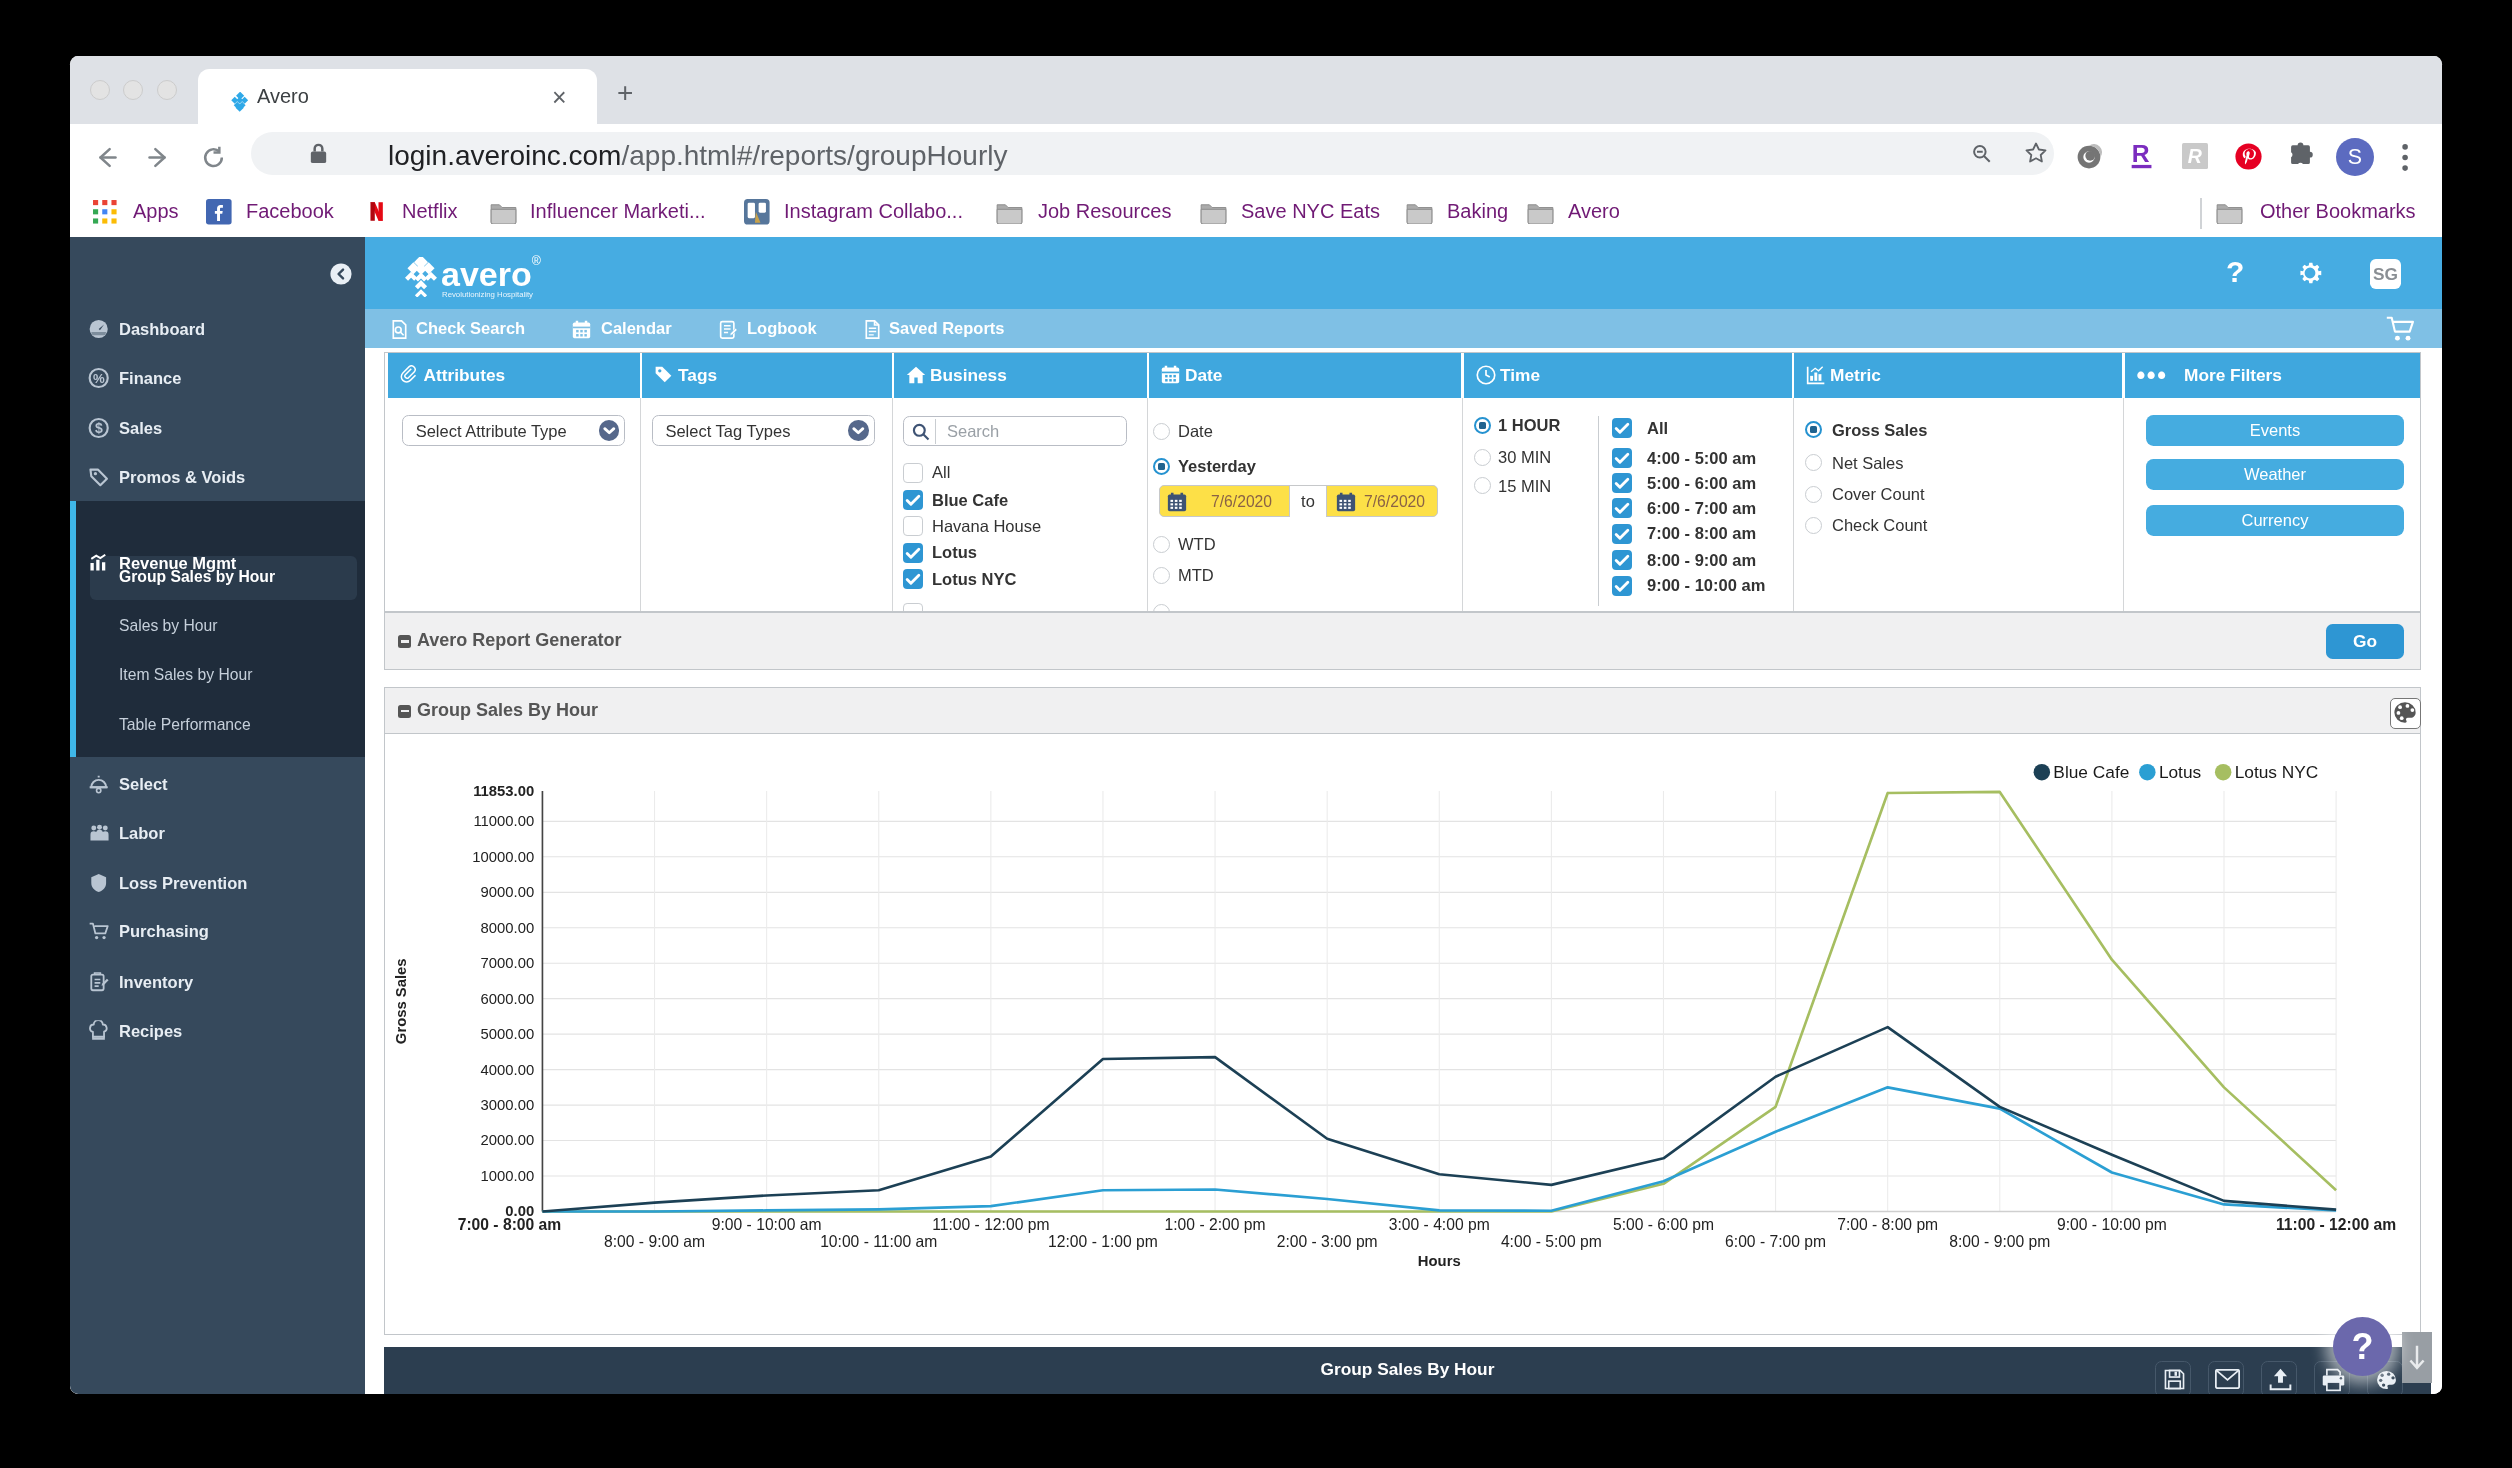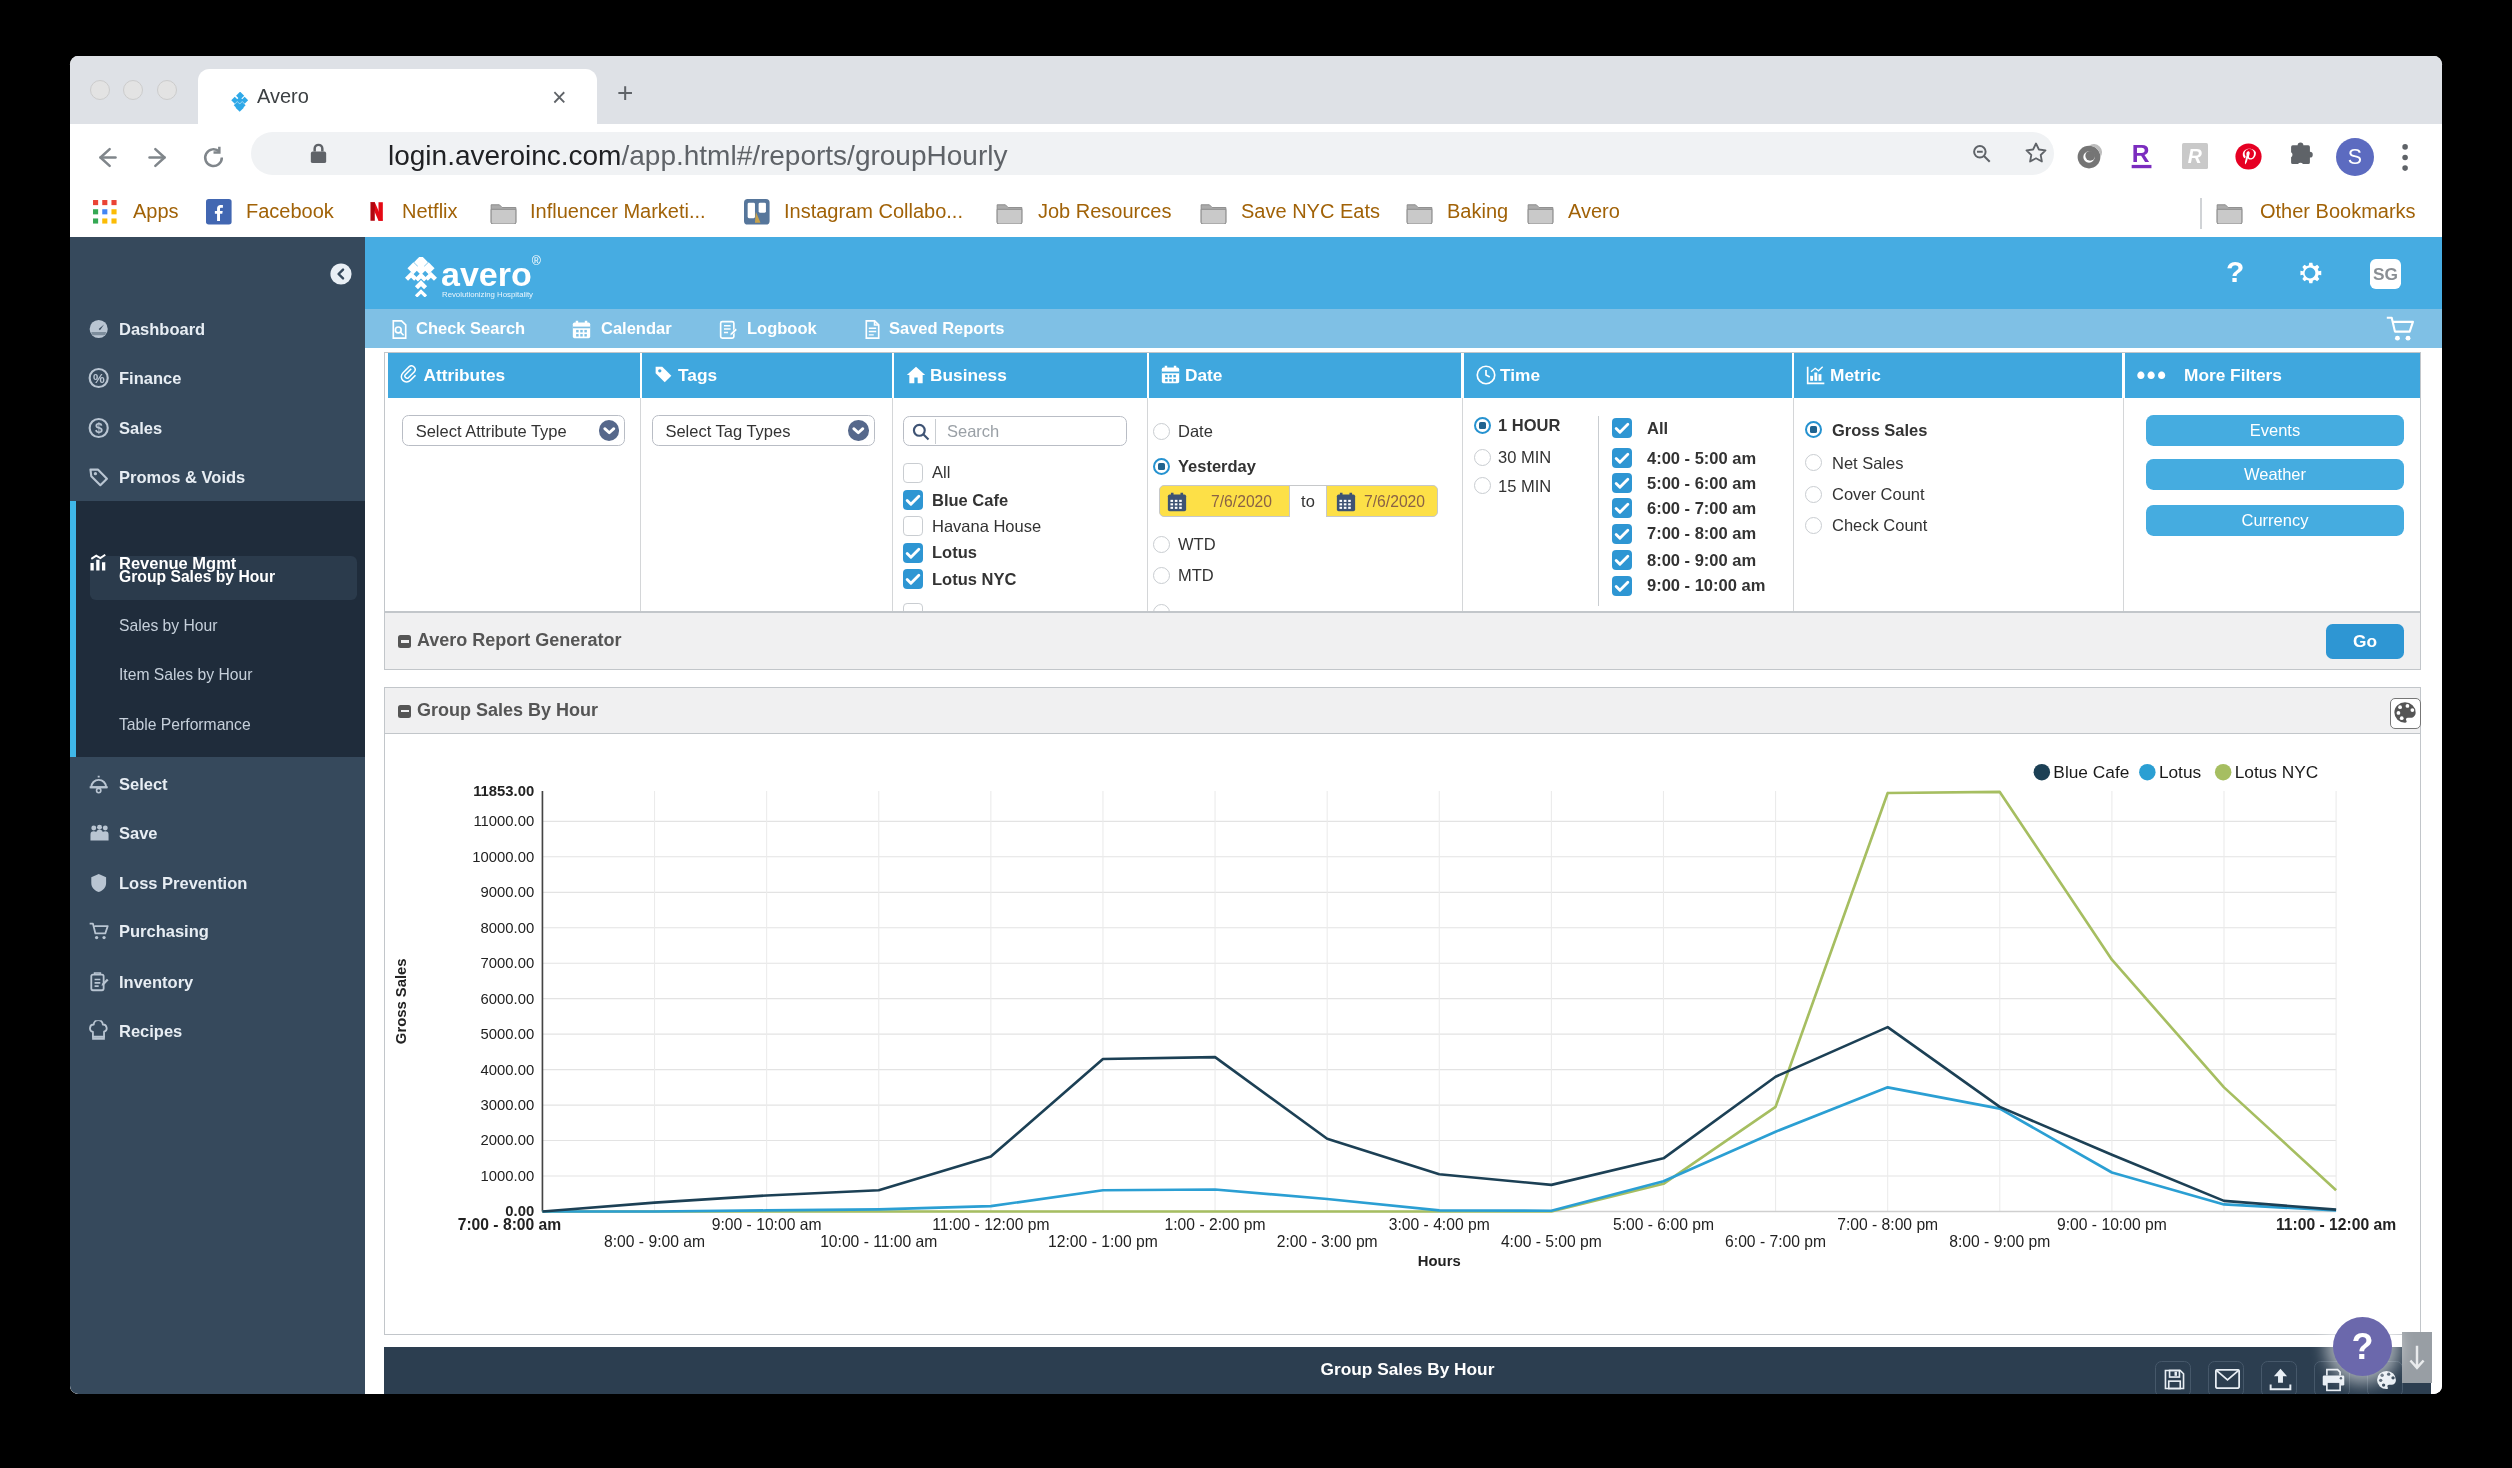--- a/index.html
+++ b/index.html
@@ -9,21 +9,21 @@
 .tabstrip{position:absolute;left:0;top:0;width:100%;height:68px;background:#DEE1E6;}
 .tl{position:absolute;top:24px;width:20px;height:20px;border-radius:50%;background:#E3E3E3;border:0.8px solid #CCC;}
 .tab{position:absolute;left:128px;top:13px;width:399px;height:55px;background:#fff;border-radius:11.5px 11.5px 0 0;}
 .tab .title{position:absolute;left:59px;top:15.7px;font-size:20px;color:#3C4043;}
 .tab .close{position:absolute;left:354px;top:14px;font-size:25px;color:#5F6368;}
 .newtab{position:absolute;left:547px;top:20.6px;font-size:28px;color:#5F6368;font-weight:300;}
 .navbar{position:absolute;left:0;top:68px;width:100%;height:67px;background:#fff;}
 .pill{position:absolute;left:181px;top:8.2px;width:1803px;height:43px;border-radius:21.4px;background:#F0F2F4;}
 .url{position:absolute;left:137px;top:8.2px;font-size:28px;color:#202124;}
 .bookmarks{position:absolute;left:0;top:135px;width:100%;height:45px;background:#fff;}
-.bm{position:absolute;top:9px;font-size:20px;color:#a16207;}
+.bm{position:absolute;top:9px;font-size:20px;color:#701a75;}
 
 .app{position:absolute;left:0;top:181px;width:100%;height:1157px;background:#fff;}
 .sidebar{position:absolute;left:0;top:0;width:295px;height:1157px;background:#36495C;}
 .snav{position:absolute;left:0;width:295px;height:49px;}
 .snav .lbl{position:absolute;left:49px;top:50%;transform:translateY(-50%);font-size:16.5px;color:#E7EDF3;font-weight:600;}
 .snav .ic{position:absolute;left:18px;top:50%;transform:translateY(-50%);width:21.4px;height:21.4px;}
 .sactive{position:absolute;left:0;top:264px;width:295px;height:256px;background:#1F2C3B;}
 .saccent{position:absolute;left:0;top:264px;width:5.8px;height:256px;background:#3FB7E8;}
 .spill{position:absolute;left:20px;top:319px;width:267px;height:44px;background:#2B3B4C;border-radius:5.8px;}
 .sub{position:absolute;left:49px;width:239px;font-size:15.7px;color:#C6D0DB;}
@@ -264,21 +264,21 @@
           </svg>
           <div class="lbl">Select</div>
         </div>
       <div class="snav" style="top:571px;">
           <svg class="ic" viewBox="0 0 26 26">
             <circle cx="7" cy="7" r="3" fill="#B9C5D2"></circle>
             <circle cx="14" cy="6" r="3" fill="#B9C5D2"></circle>
             <circle cx="21" cy="7" r="3" fill="#B9C5D2"></circle>
             <path d="M3 22 v-7 a4 4 0 0 1 8 0 v7z M10 22 v-9 a4 4 0 0 1 8 0 v9z M17 22 v-7 a4 4 0 0 1 8 0 v7z" fill="#B9C5D2"></path>
           </svg>
-          <div class="lbl">Save</div>
+          <div class="lbl">Labor</div>
         </div>
       <div class="snav" style="top:621px;">
           <svg class="ic" viewBox="0 0 26 26">
             <path d="M13 2 l9 4 v7 c0 5.5-4 9.5-9 11 -5-1.5-9-5.5-9-11 V6z" fill="#B9C5D2"></path>
           </svg>
           <div class="lbl">Loss Prevention</div>
         </div>
       <div class="snav" style="top:669px;">
           <svg class="ic" viewBox="0 0 26 26">
             <path d="M2 4 h4 l3 12 h12 l3-9 H8" fill="none" stroke="#B9C5D2" stroke-width="2.2" stroke-linejoin="round"></path>

